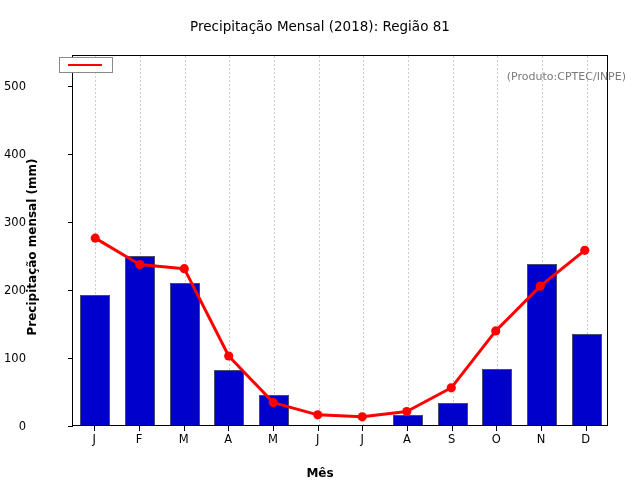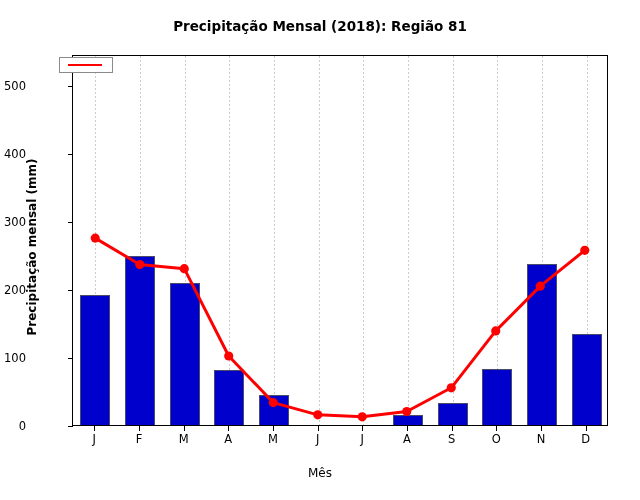--- a/index.html
+++ b/index.html
@@ -6,21 +6,21 @@
   body{
     width:640px;height:500px;background:#ffffff;
     font-family:"DejaVu Sans","Liberation Sans",sans-serif;
     overflow:hidden;position:relative;
   }
   #figure{position:absolute;left:0;top:0;width:640px;height:500px;}
 
   
   #chart-title{
     position:absolute;left:0;top:18px;width:640px;
-    text-align:center;font-size:13.5px;font-weight:bold;color:#000;
+    text-align:center;font-size:13.5px;font-weight:normal;color:#000;
     letter-spacing:0px;
   }
 
   
   #plot-area{
     position:absolute;left:72px;top:55px;width:536px;height:371px;
     border:1px solid #000;box-sizing:border-box;background:#fff;
   }
   #grid{position:absolute;left:0;top:0;width:100%;height:100%;}
   #bars-layer,#line-layer{position:absolute;left:0;top:0;width:100%;height:100%;}
@@ -43,21 +43,21 @@
   }
 
   
   .xtick-label{
     position:absolute;top:432px;width:40px;text-align:center;
     font-size:11.5px;color:#000;transform:translateX(-50%);
   }
   .xtick-mark{position:absolute;top:426px;width:1px;height:5px;background:#000;}
   #xlabel{
     position:absolute;left:0;top:466px;width:640px;text-align:center;
-    font-size:12px;font-weight:normal;color:#000;
+    font-size:12px;font-weight:bold;color:#000;
   }
 
   
   #legend{
     position:absolute;left:59px;top:57px;
     border:1px solid #8a8a8a;background:#fff;
     padding:6px 10px 6px 8px;display:flex;align-items:center;gap:9px;
   }
   #legend-line{display:block;width:34px;height:0;border-top:2px solid #ff0000;}
   #legend-label{font-size:11px;color:#000;white-space:nowrap;}
@@ -160,14 +160,15 @@
       <div class="xtick-mark" style="left: 541px;"></div>
       <div class="xtick-label" style="left: 541px;">N</div>
       <div class="xtick-mark" style="left: 585.7px;"></div>
       <div class="xtick-label" style="left: 585.7px;">D</div>
     </div>
 
   <div id="legend">
     <span id="legend-line"></span>
   </div>
 
+  <div id="source-note">(Produto:CPTEC/INPE)</div>
 
 </div>
 
 </body></html>

